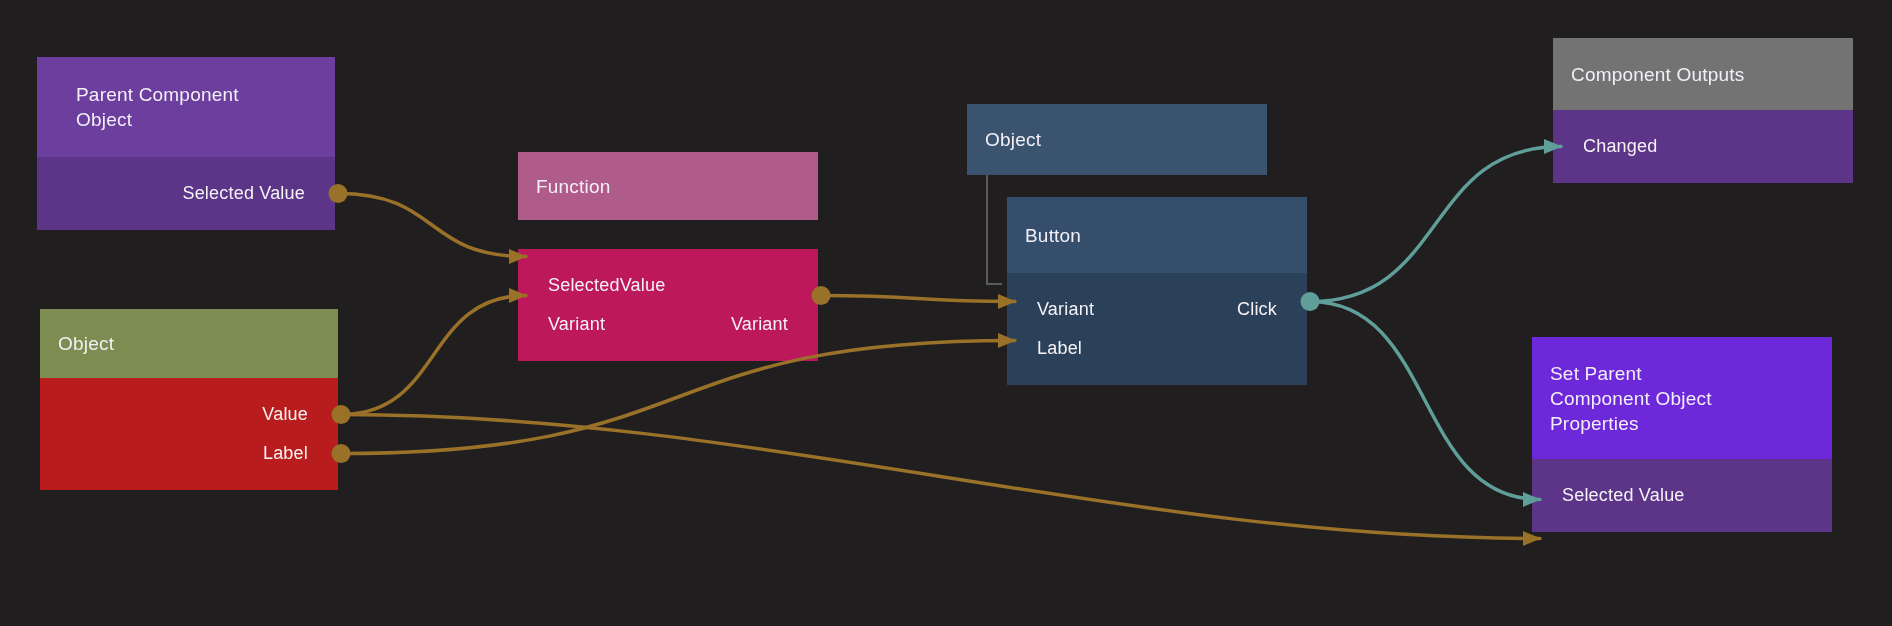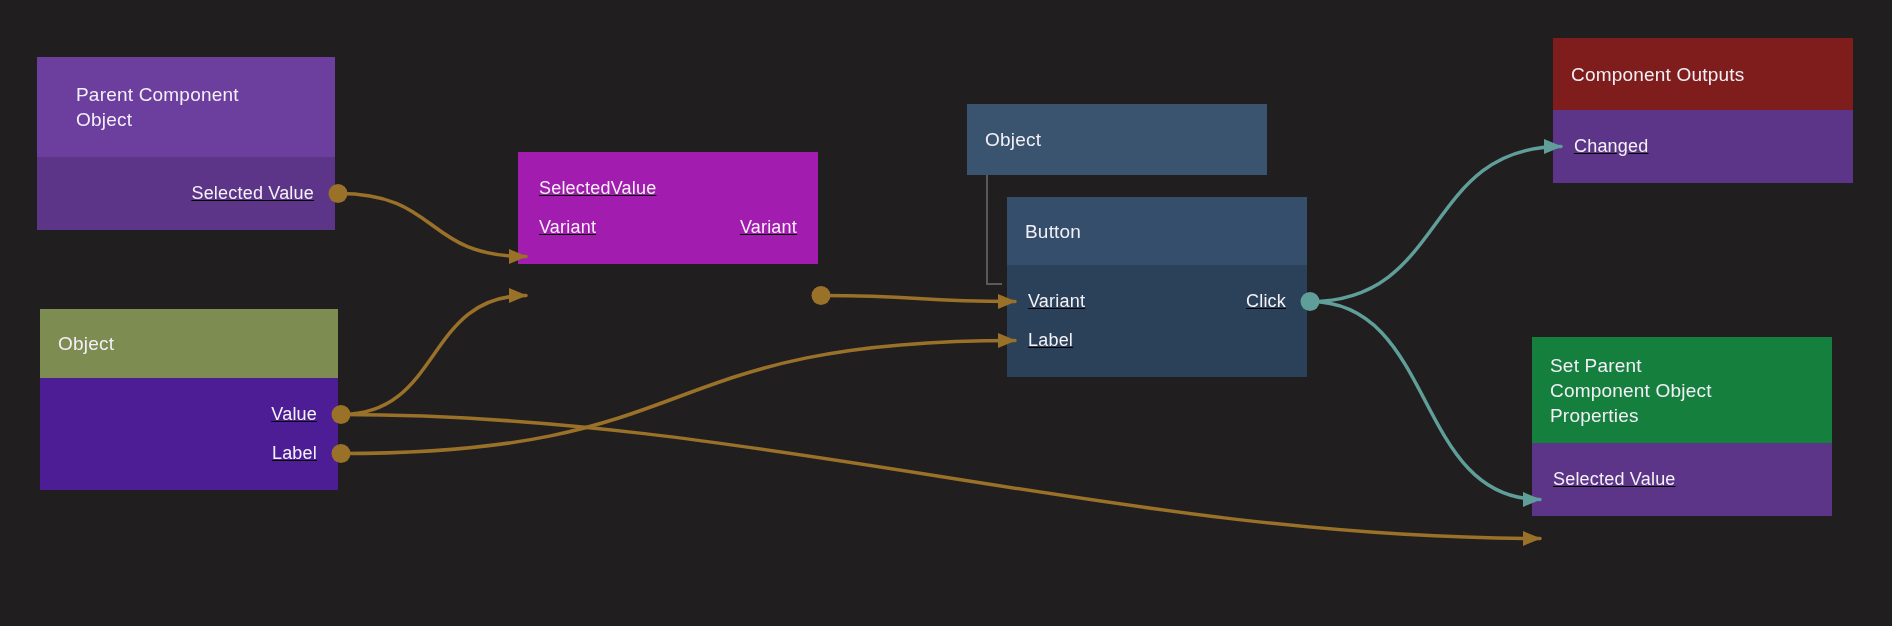--- a/index.html
+++ b/index.html
@@ -25,22 +25,21 @@
     padding: 0 18px;
   }
   .node-title {
     font-size: 19px;
     line-height: 25px;
     white-space: pre-line;
     letter-spacing: 0.2px;
   }
   .node-body {
     box-sizing: border-box;
-    padding: 17px 3px;
-    text-decoration: underline;
+    padding: 17px 12px;
   }
   .port-row {
     height: 39px;
     display: flex;
     align-items: center;
     justify-content: space-between;
     padding: 0 18px;
     font-size: 18px;
   }
   .port-label {
@@ -67,79 +66,82 @@
 Object</div>
       </div>
       <div class="node-body" style="background: rgb(92, 53, 137);">
         <div class="port-row">
           <span class="port-label" style="color: rgb(245, 242, 246);"></span>
           <span class="port-label" style="color: rgb(245, 242, 246);">Selected Value</span>
         </div>
       </div>
     </div>
     <div class="node" style="left: 518px; top: 152px; width: 300px; height: 180px;">
-      <div class="node-body" style="background: #a21caf;">
+      <div class="node-header" style="height: 68px; background: rgb(176, 92, 139);">
+        <div class="node-title" style="color: rgb(243, 239, 247);">Function</div>
+      </div>
+      <div class="node-body" style="background: #be185d; margin-top: 29px;">
         <div class="port-row">
           <span class="port-label" style="color: rgb(245, 242, 246);">SelectedValue</span>
           <span class="port-label" style="color: rgb(245, 242, 246);"></span>
         </div>
         <div class="port-row">
           <span class="port-label" style="color: rgb(245, 242, 246);">Variant</span>
           <span class="port-label" style="color: rgb(245, 242, 246);">Variant</span>
         </div>
       </div>
     </div>
     <div class="node" style="left: 40px; top: 309px; width: 298px; height: 181px;">
       <div class="node-header" style="height: 69px; background: rgb(125, 140, 81);">
         <div class="node-title" style="color: rgb(243, 239, 247);">Object</div>
       </div>
-      <div class="node-body" style="background: #4c1d95;">
+      <div class="node-body" style="background: #b91c1c;">
         <div class="port-row">
           <span class="port-label" style="color: rgb(245, 242, 246);"></span>
           <span class="port-label" style="color: rgb(245, 242, 246);">Value</span>
         </div>
         <div class="port-row">
           <span class="port-label" style="color: rgb(245, 242, 246);"></span>
           <span class="port-label" style="color: rgb(245, 242, 246);">Label</span>
         </div>
       </div>
     </div>
     <div class="node" style="left: 967px; top: 104px; width: 300px; height: 71px;">
       <div class="node-header" style="height: 71px; background: rgb(58, 84, 111);">
         <div class="node-title" style="color: rgb(243, 239, 247);">Object</div>
       </div>
     </div>
     <div class="node" style="left: 1007px; top: 197px; width: 300px; height: 180px;">
-      <div class="node-header" style="height: 68px; background: rgb(52, 78, 107);">
+      <div class="node-header" style="height: 76px; background: rgb(52, 78, 107);">
         <div class="node-title" style="color: rgb(243, 239, 247);">Button</div>
       </div>
       <div class="node-body" style="background: rgb(43, 64, 89);">
         <div class="port-row">
           <span class="port-label" style="color: rgb(245, 242, 246);">Variant</span>
           <span class="port-label" style="color: rgb(245, 242, 246); text-align: center;">Click</span>
         </div>
         <div class="port-row">
           <span class="port-label" style="color: rgb(245, 242, 246);">Label</span>
           <span class="port-label" style="color: rgb(245, 242, 246);"></span>
         </div>
       </div>
     </div>
     <div class="node" style="left: 1553px; top: 38px; width: 300px; height: 145px;">
-      <div class="node-header" style="height: 72px; background: #7f1d1d;">
+      <div class="node-header" style="height: 72px; background: #737373;">
         <div class="node-title" style="color: rgb(243, 239, 247);">Component Outputs</div>
       </div>
       <div class="node-body" style="background: rgb(92, 53, 137);">
         <div class="port-row">
           <span class="port-label" style="color: rgb(245, 242, 246);">Changed</span>
           <span class="port-label" style="color: rgb(245, 242, 246);"></span>
         </div>
       </div>
     </div>
     <div class="node" style="left: 1532px; top: 337px; width: 300px; height: 238px;">
-      <div class="node-header" style="height: 106px; background: #15803d;">
+      <div class="node-header" style="height: 122px; background: #6d28d9;">
         <div class="node-title" style="color: rgb(243, 239, 247);">Set Parent
 Component Object
 Properties</div>
       </div>
       <div class="node-body" style="background: rgb(92, 53, 137);">
         <div class="port-row">
           <span class="port-label" style="color: rgb(245, 242, 246);">Selected Value</span>
           <span class="port-label" style="color: rgb(245, 242, 246);"></span>
         </div>
       </div>

